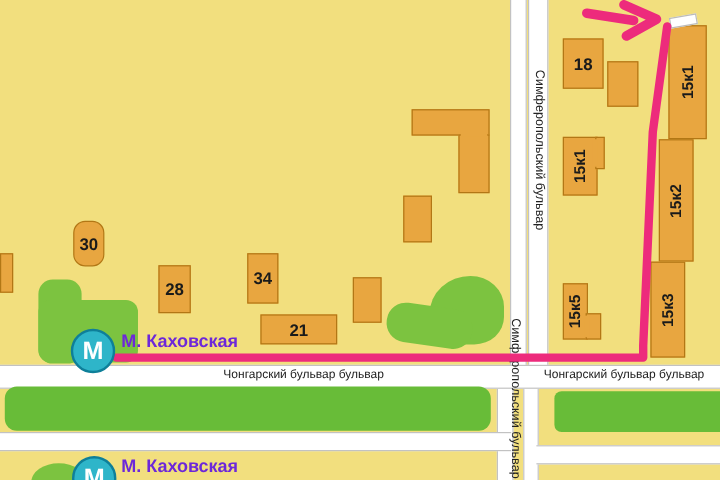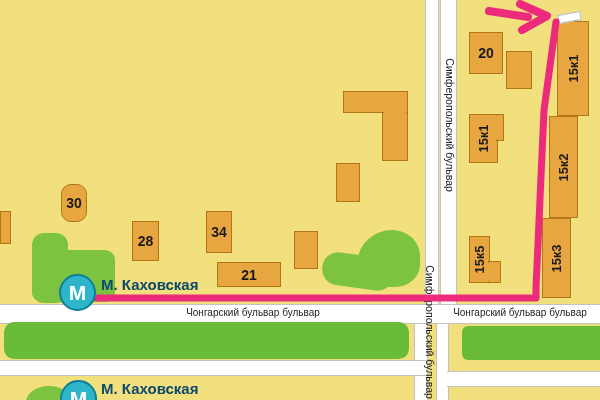--- a/index.html
+++ b/index.html
@@ -48,21 +48,21 @@
   }
   .streetlabel.vertical{font-size:10.5px;transform:rotate(90deg);}
   
   .metro{
     position:absolute;z-index:6;border-radius:50%;
     background:var(--teal);border:2px solid var(--teal-border);box-sizing:border-box;
     display:flex;align-items:center;justify-content:center;
     color:#fff;font-weight:bold;font-size:21px;line-height:1;
   }
   .stationlabel{
-    position:absolute;z-index:6;color:#0c4a6e;font-weight:bold;font-size:15px;
+    position:absolute;z-index:6;color:#6d28d9;font-weight:bold;font-size:15px;
     line-height:18px;white-space:nowrap;
   }
   svg.overlay{position:absolute;left:0;top:0;z-index:5;pointer-events:none;}
   .stub{
     position:absolute;z-index:5;background:#fff;border:1px solid #BBB;
     transform:rotate(-10deg);box-sizing:border-box;
   }
 </style>
 </head>
 <body>
@@ -102,21 +102,21 @@
       <div class="building" style="left: 217px; top: 262px; width: 64px; height: 25px;">
         <span class="blabel">21</span>
       </div>
       <div class="building" style="left: 294px; top: 231px; width: 24px; height: 38px;"></div>
       <div class="building" style="left: 0px; top: 211px; width: 11px; height: 33px;"></div>
       <div class="building" style="left: 336px; top: 163px; width: 24px; height: 39px;"></div>
       <div class="building" style="left: 343px; top: 91px; width: 65px; height: 22px;"></div>
       <div class="building" style="left: 382px; top: 112px; width: 26px; height: 49px;"></div>
       <div class="building patch" style="left: 384px; top: 110px; width: 22px; height: 4px;"></div>
       <div class="building" style="left: 469px; top: 32px; width: 34px; height: 42px;">
-        <span class="blabel">20</span>
+        <span class="blabel">18</span>
       </div>
       <div class="building" style="left: 506px; top: 51px; width: 26px; height: 38px;"></div>
       <div class="building" style="left: 469px; top: 114px; width: 29px; height: 49px;">
         <span class="blabel vertical">15к1</span>
       </div>
       <div class="building" style="left: 496px; top: 114px; width: 8px; height: 27px;"></div>
       <div class="building patch" style="left: 494px; top: 116px; width: 4px; height: 23px;"></div>
       <div class="building" style="left: 469px; top: 236px; width: 21px; height: 47px;">
         <span class="blabel vertical">15к5</span>
       </div>

